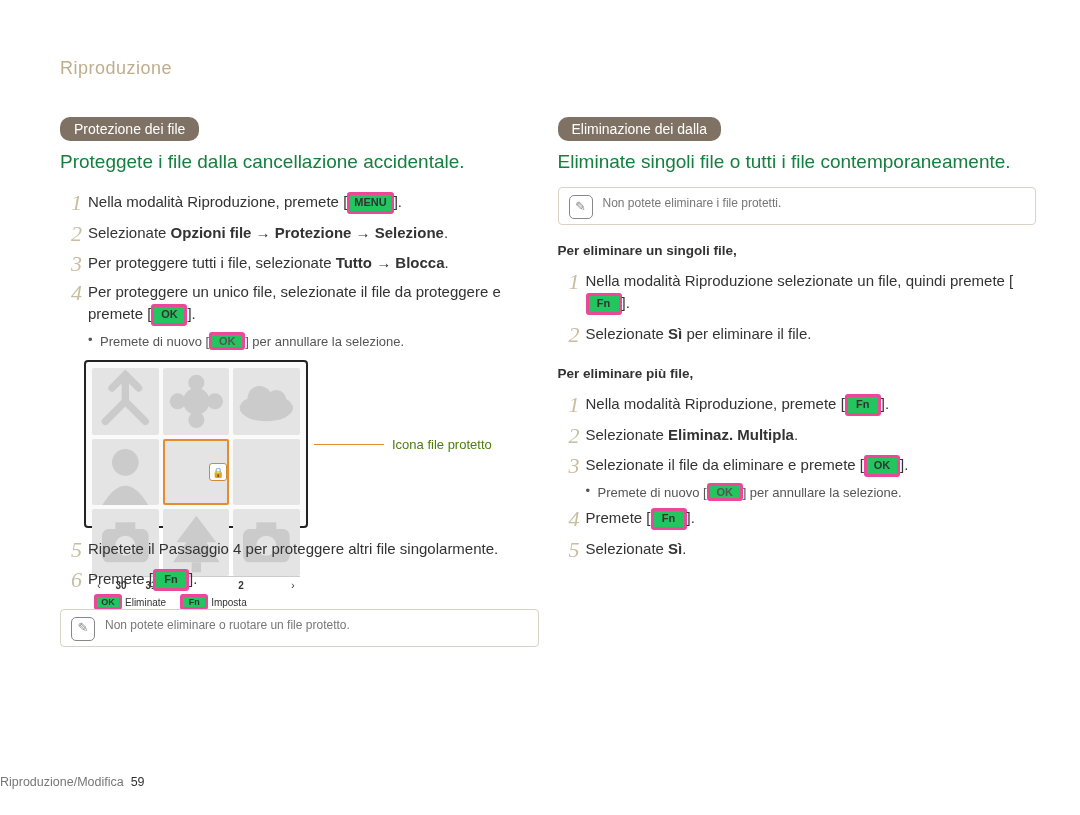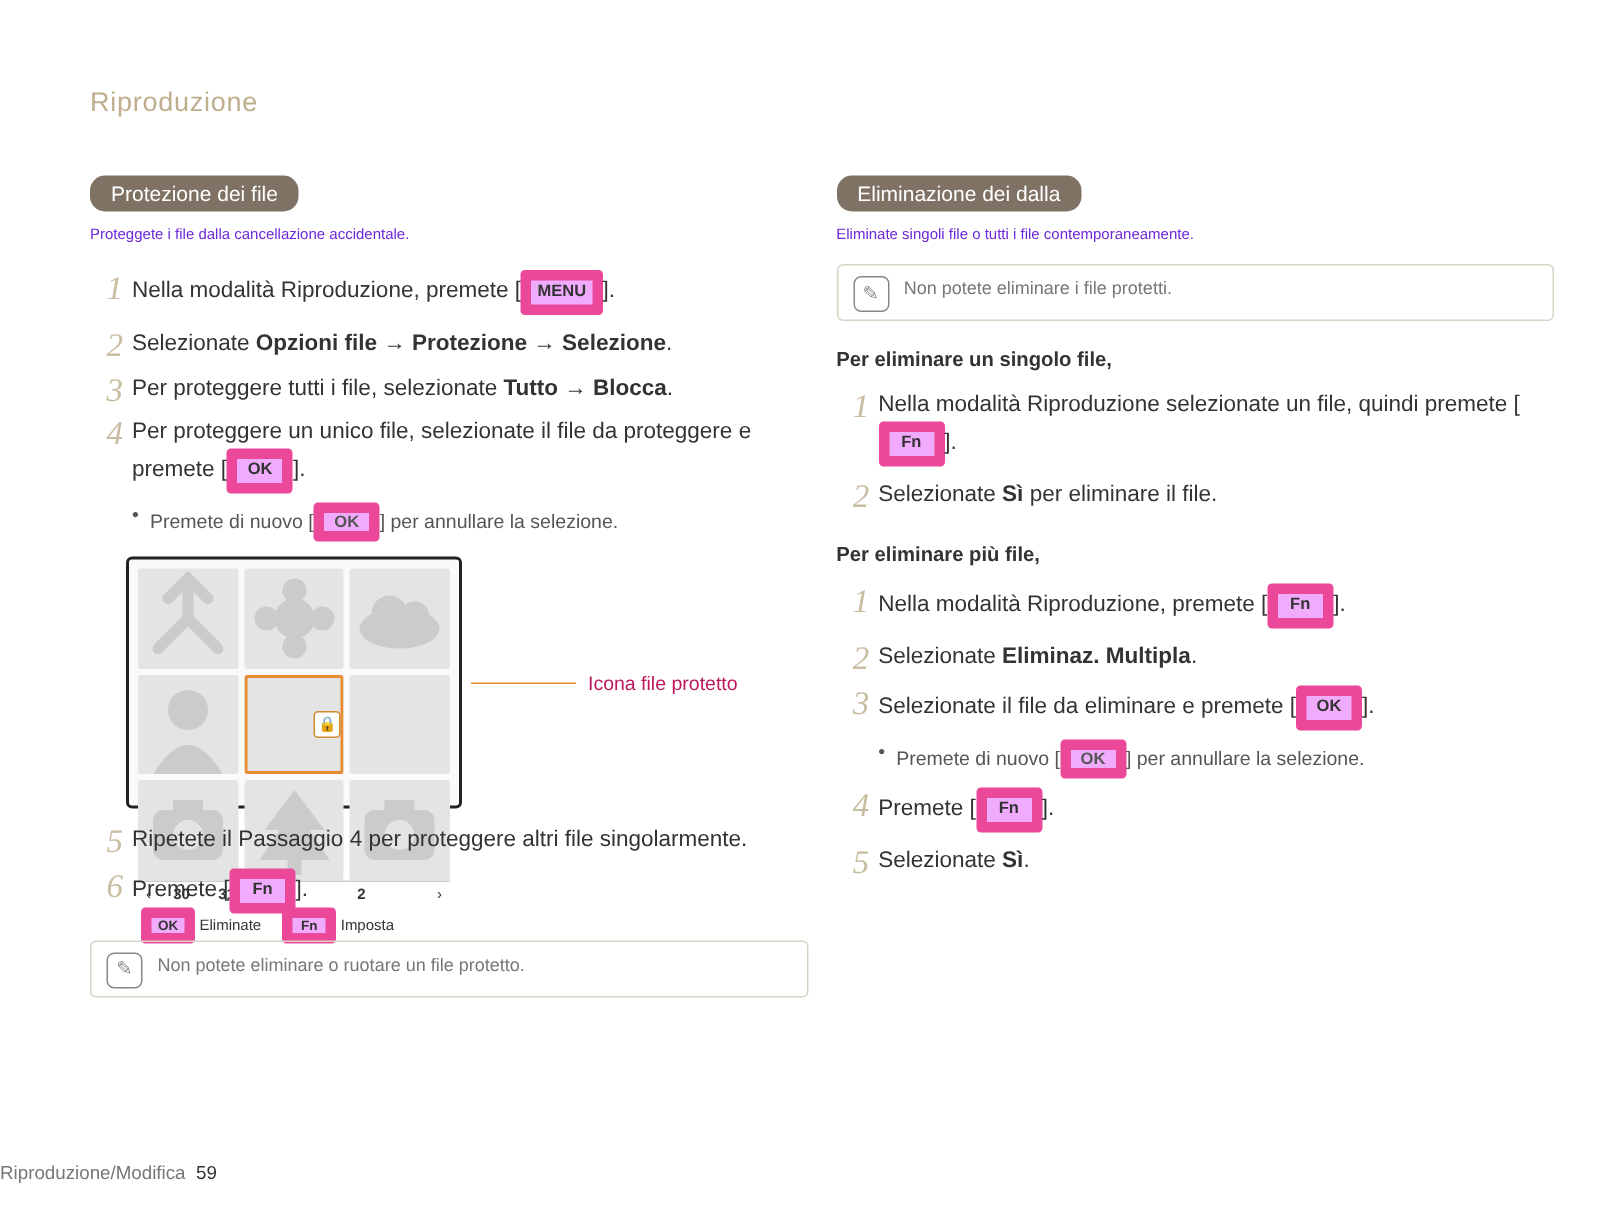--- a/index.html
+++ b/index.html
@@ -36,22 +36,22 @@
   .section-pill {
     display: inline-block;
     background: #7f7264;
     color: #fff;
     font-size: 14px;
     padding: 4px 14px;
     border-radius: 10px;
     margin-bottom: 6px;
   }
   .intro {
-    font-size: 10px;
-    color: #6d28d9;
+    font-size: 19px;
+    color: #15803d;
     margin: 4px 0 14px 0;
   }
   ol.steps {
     list-style: none;
     padding: 0;
     margin: 0;
     counter-reset: step;
   }
   ol.steps > li {
     position: relative;
@@ -66,29 +66,29 @@
     top: 0;
     font-family: "Times New Roman", Times, serif;
     font-style: italic;
     font-size: 22px;
     color: #c9bda1;
     width: 22px;
     text-align: right;
   }
   .btn-label {
     display: inline-block;
-    border: 7px solid #ec4899;
+    border: 3px solid #ec4899;
     border-radius: 3px;
     padding: 0 4px;
     font-weight: 700;
     font-size: 11px;
     vertical-align: 1px;
     min-width: 22px;
     text-align: center;
-    background: #f0abfc;
+    background: #22c55e;
   }
   .sub-bullet {
     font-size: 13px;
     color: #555;
     margin: 2px 0 2px 28px;
     position: relative;
     padding-left: 12px;
   }
   .sub-bullet::before {
     content: "•";
@@ -170,21 +170,21 @@
   .fig-bottom .lbl { display:flex; align-items:center; gap:3px; }
   .fig-bottom .btn-label { font-size:9px; padding:0 3px; min-width:16px; }
   .callout-line {
     width: 70px;
     height: 0;
     border-top: 1.5px solid #e78b2f;
     margin-left: -2px;
   }
   .callout-text {
     font-size: 13px;
-    color: #be185d;
+    color: #4d7c0f;
     white-space: nowrap;
   }
   .note-box {
     margin-top: 14px;
     border: 1px solid #d9d3c6;
     border-radius: 4px;
     padding: 8px 10px 8px 44px;
     font-size: 12px;
     color: #777;
     position: relative;
@@ -359,21 +359,21 @@
 
     <div class="col">
       <div class="section-pill">Eliminazione dei dalla</div>
       <div class="intro">Eliminate singoli file o tutti i file contemporaneamente.</div>
 
       <div class="note-box" style="margin-top:6px;">
         <span class="note-icon">✎</span>
         <span>Non potete eliminare i file protetti.</span>
       </div>
 
-      <div class="subhead">Per eliminare un singolo file,</div>
+      <div class="subhead">Per eliminare un singoli file,</div>
       <ol class="steps">
         <li>
           <span class="num">1</span>
           <span>Nella modalità Riproduzione selezionate un file, quindi premete [</span><span class="btn-label">Fn</span><span>].</span>
         </li>
         <li>
           <span class="num">2</span>
           <span>Selezionate </span><span class="b">Sì</span><span> per eliminare il file.</span>
         </li>
       </ol>

